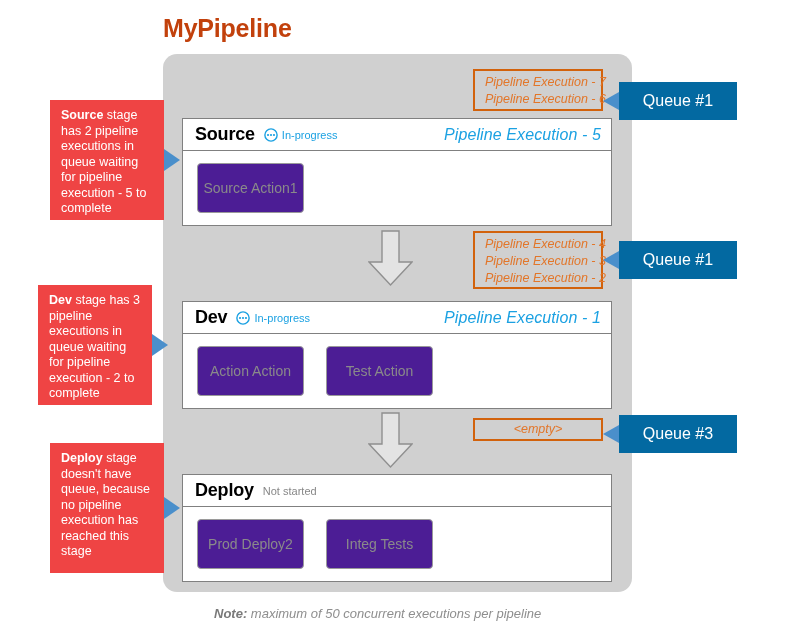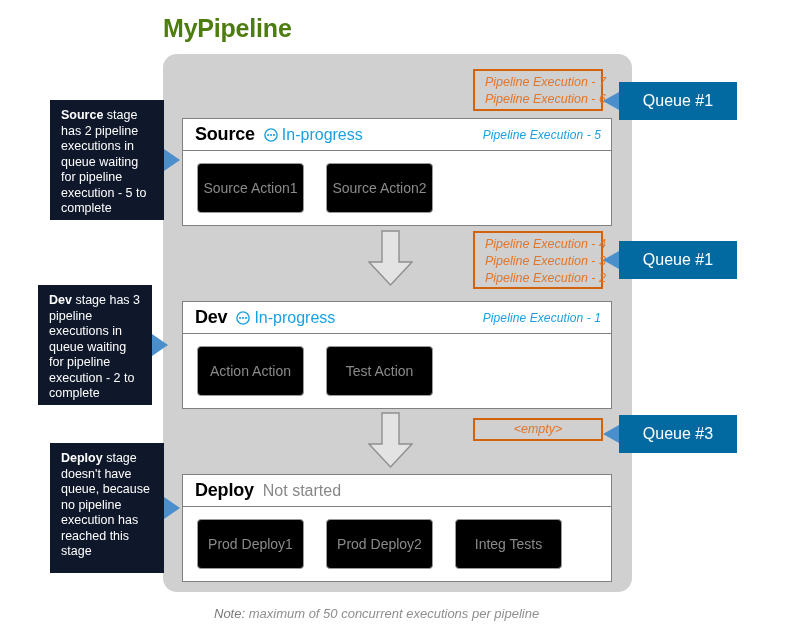--- a/index.html
+++ b/index.html
@@ -15,21 +15,21 @@
     overflow: hidden;
   }
 
   
   #page-title {
     position: absolute;
     left: 163px;
     top: 14px;
     font-size: 25px;
     font-weight: bold;
-    color: #4d7c0f;
+    color: #c2410c;
     letter-spacing: -0.2px;
   }
 
   
   #pipeline-container {
     position: absolute;
     left: 163px;
     top: 54px;
     width: 469px;
     height: 538px;
@@ -65,44 +65,44 @@
     align-items: center;
     margin-left: 9px;
   }
   .status-icon {
     width: 14px;
     height: 14px;
     margin-right: 4px;
     display: block;
   }
   .status-text {
-    font-size: 16px;
+    font-size: 11px;
     color: #1ba1e2;
   }
   .status-text.notstarted {
     color: #878787;
   }
   .stage-exec {
     margin-left: auto;
-    font-size: 12px;
+    font-size: 16px;
     font-style: italic;
     color: #1ba1e2;
     letter-spacing: 0.1px;
   }
   .stage-body {
     padding: 12px 0 12px 14px;
     display: flex;
     gap: 22px;
   }
   .action-box {
     width: 107px;
     height: 50px;
     border: 1px solid #9a9a9a;
     border-radius: 4px;
-    background: #000000;
+    background: #4c1d95;
     display: flex;
     align-items: center;
     justify-content: center;
     font-size: 14px;
     color: #8a8a8a;
     box-sizing: border-box;
   }
 
   #stage-source { top: 118px; }
   #stage-dev    { top: 301px; }
@@ -166,21 +166,21 @@
     border-right: 16px solid #4a8fcb;
   }
   #queue-label-1 { left: 619px; top: 82px;  width: 118px; }
   #queue-label-2 { left: 619px; top: 241px; width: 118px; }
   #queue-label-3 { left: 619px; top: 415px; width: 118px; }
 
   
   .note-callout {
     position: absolute;
     width: 114px;
-    background: #0f172a;
+    background: #ef4444;
     color: #ffffff;
     font-size: 12.5px;
     line-height: 15.5px;
     padding: 8px 9px 15px 11px;
     box-sizing: border-box;
   }
   .note-callout b { font-weight: bold; }
   .note-callout .ptr {
     position: absolute;
     right: -16px;
@@ -199,21 +199,21 @@
   
   #footer-note {
     position: absolute;
     left: 214px;
     top: 606px;
     font-size: 13px;
     font-style: italic;
     color: #8e8e8e;
   }
   #footer-note b {
-    font-weight: normal;
+    font-weight: bold;
     color: #7a7a7a;
     font-style: italic;
   }
 </style>
 </head>
 <body>
 
 <div id="page-title">MyPipeline</div>
 
 <div id="pipeline-container"></div>
@@ -255,21 +255,20 @@
         <circle cx="4.6" cy="8" r="1.25" fill="#1ba1e2"></circle>
         <circle cx="8" cy="8" r="1.25" fill="#1ba1e2"></circle>
         <circle cx="11.4" cy="8" r="1.25" fill="#1ba1e2"></circle>
       </svg>
       <span class="status-text">In-progress</span>
     </span>
     <span class="stage-exec">Pipeline Execution - 5</span>
   </div>
   <div class="stage-body">
     <div class="action-box">Source Action1</div>
-    <div class="action-box">Source Action2</div>
   </div>
 </div>
 
 <svg class="down-arrow" id="arrow-1" viewBox="0 0 45 57">
   <polygon points="14,1 31,1 31,32 44,32 22.5,55 1,32 14,32" fill="#e3e3e3" stroke="#8f8f8f" stroke-width="1.4" stroke-linejoin="miter"></polygon>
 </svg>
 
 <div class="stage" id="stage-dev">
   <div class="stage-header">
     <span class="stage-name">Dev</span>
@@ -295,21 +294,20 @@
 </svg>
 
 <div class="stage" id="stage-deploy">
   <div class="stage-header">
     <span class="stage-name">Deploy</span>
     <span class="status-wrap">
       <span class="status-text notstarted">Not started</span>
     </span>
   </div>
   <div class="stage-body">
-    <div class="action-box">Prod Deploy1</div>
     <div class="action-box">Prod Deploy2</div>
     <div class="action-box">Integ Tests</div>
   </div>
 </div>
 
 <div class="note-callout" id="callout-source">
   <span class="ptr"></span>
   <b>Source</b><span> stage has 2 pipeline executions in queue waiting for pipeline execution - 5 to complete</span>
 </div>
 

